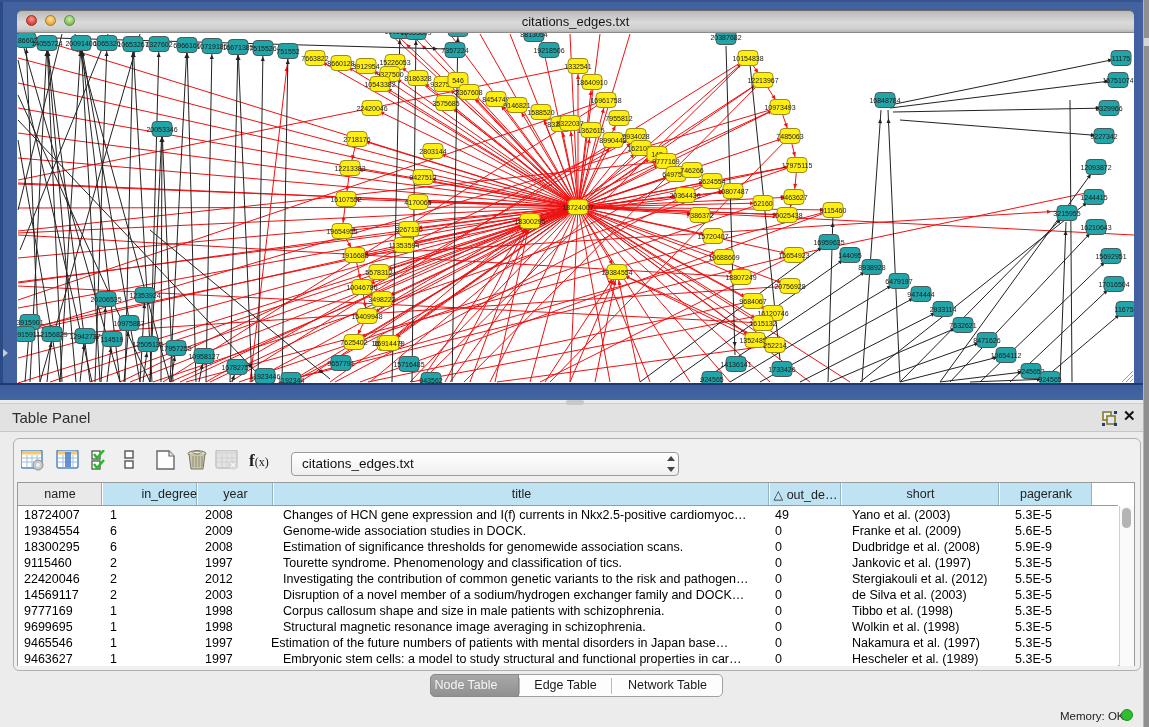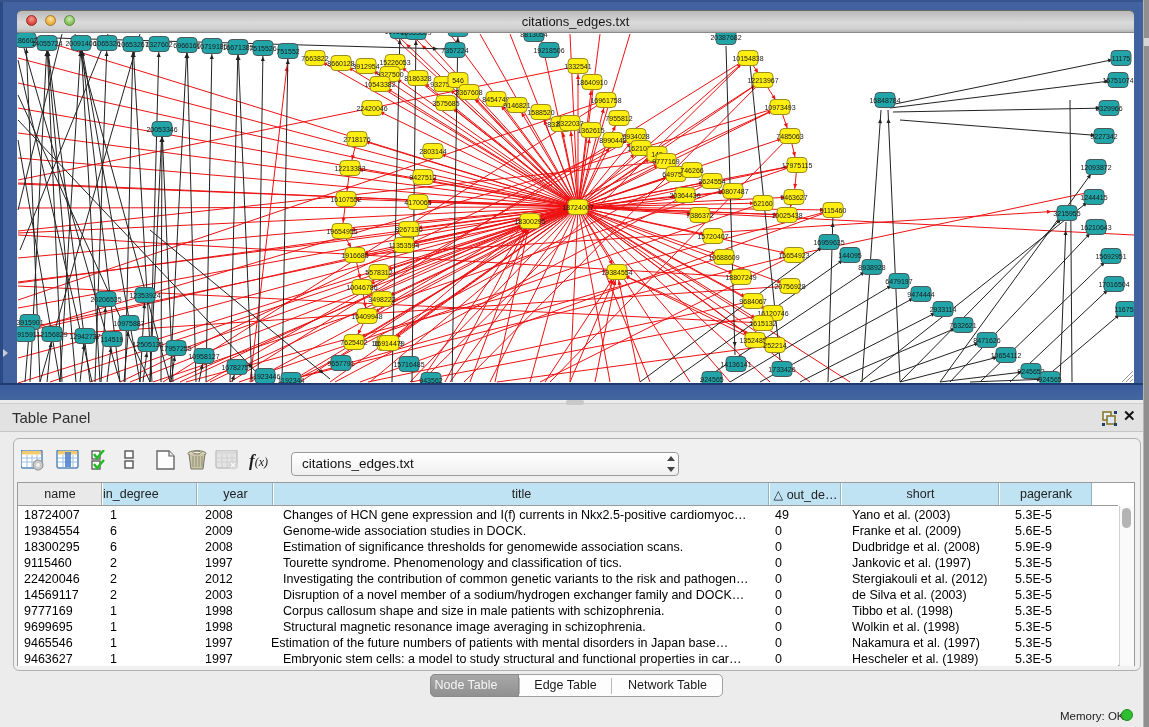--- a/index.html
+++ b/index.html
@@ -779,40 +779,40 @@
  <ellipse cx="10" cy="2.5" rx="4" ry="1.5" fill="#efecd8" stroke="#77755f"></ellipse>
     </g>
  <g transform="translate(195,0)" opacity="0.55">
       <rect x="0" y="0" width="21" height="18" rx="2" fill="#dcdcdc" stroke="#9a9a9a" stroke-width="1.4"></rect>
  <rect x="1" y="1" width="19" height="3.5" fill="#c9c9c9"></rect>
  <path d="M1 8 H20 M1 12 H20 M6 5 V17 M11 5 V17 M16 5 V17" stroke="#b5b5b5" stroke-width="1"></path>
  <circle cx="17" cy="15" r="4.5" fill="#c0c0c0"></circle>
       <path d="M15 13 L19 17 M19 13 L15 17" stroke="#fff" stroke-width="1.4"></path>
     </g>
 </svg>
-<div style="left:249px;top:451px;font-family:'Liberation Serif',serif;font-style:italic;font-size:17px;color:#1a1a1a"><b>f</b><span style="position:static;font-size:12px">(x)</span></div>
+<div style="left:249px;top:451px;font-family:'Liberation Serif',serif;font-size:17px;color:#1a1a1a"><b>f</b><span style="position:static;font-size:12px">(x)</span></div>
 
 <div style="left:291px;top:452px;width:388px;height:24px;border:1px solid #9a9a9a;border-radius:4px;background:linear-gradient(#ffffff,#efefef)"></div>
 <div style="left:302px;top:456px;font-size:13.5px;color:#111">citations_edges.txt</div>
 <svg style="position:absolute;left:666px;top:456px" width="10" height="16">
 <path d="M5 0 L9 5 H1 Z" fill="#444"></path>
     <path d="M5 16 L9 11 H1 Z" fill="#444"></path>
   </svg>
 
 <div style="left:17px;top:482px;width:1118px;height:184px;background:#fff;border:1px solid #9a9a9a"></div>
 <div style="left:18px;top:483px;width:84px;height:23px;background:#e9e9e9;border-right:1px solid #a8a8a8"></div>
 <div style="left:103px;top:483px;width:94px;height:23px;background:#bfe3f3;border-right:1px solid #8fb4c8"></div>
 <div style="left:198px;top:483px;width:75px;height:23px;background:#bfe3f3;border-right:1px solid #8fb4c8"></div>
 <div style="left:274px;top:483px;width:495px;height:23px;background:#bfe3f3;border-right:1px solid #8fb4c8"></div>
 <div style="left:770px;top:483px;width:71px;height:23px;background:#bfe3f3;border-right:1px solid #8fb4c8"></div>
 <div style="left:842px;top:483px;width:157px;height:23px;background:#bfe3f3;border-right:1px solid #8fb4c8"></div>
 <div style="left:1000px;top:483px;width:92px;height:23px;background:#bfe3f3;border-right:1px solid #8fb4c8"></div>
 <div style="left:18px;top:505px;width:1100px;height:1px;background:#9a9a9a"></div>
 <div class="hdr" style="left:18px;top:487px;width:84px;text-align:center;font-size:12.5px;color:#222">name</div>
-<div style="left:103px;top:487px;width:94px;text-align:left;font-size:12.5px;color:#222">in_degree</div>
+<div style="left:103px;top:487px;width:94px;text-align:right;font-size:12.5px;color:#222">in_degree</div>
 <div style="left:198px;top:487px;width:75px;text-align:center;font-size:12.5px;color:#222">year</div>
 <div style="left:274px;top:487px;width:495px;text-align:center;font-size:12.5px;color:#222">title</div>
 <div style="left:770px;top:487px;width:71px;text-align:center;font-size:12.5px;color:#222">△ out_de…</div>
 <div style="left:842px;top:487px;width:157px;text-align:center;font-size:12.5px;color:#222">short</div>
 <div style="left:1000px;top:487px;width:92px;text-align:center;font-size:12.5px;color:#222">pagerank</div>
 <div style="left:18px;top:506px;width:1100px;height:160px;background:#fff;font-size:12.5px;color:#000">
 <div class="trow" style="top:1px">
       <span style="left:6px">18724007</span>
       <span style="left:92px">1</span>
       <span style="left:187px">2008</span>

